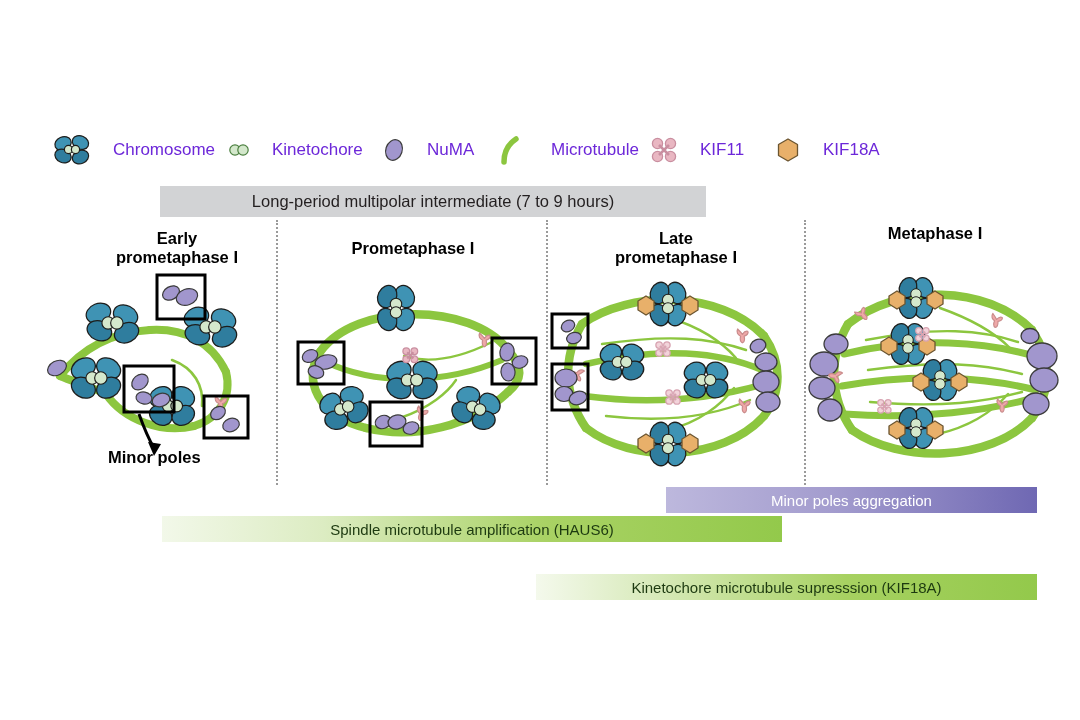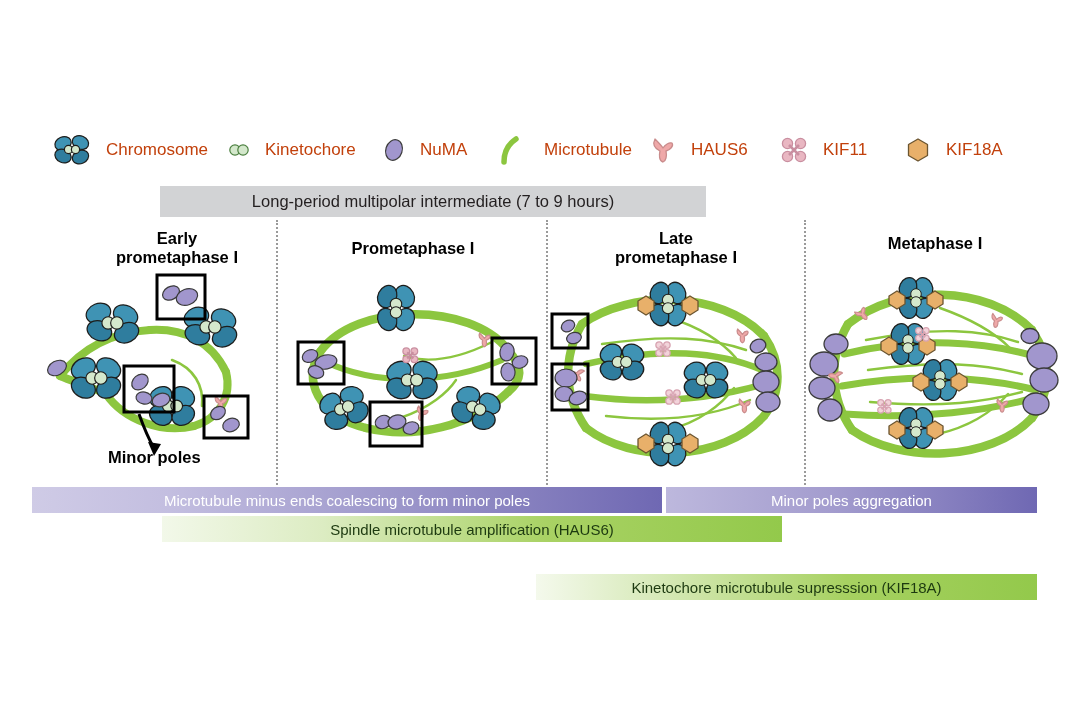--- a/index.html
+++ b/index.html
@@ -9,21 +9,21 @@
     font-family:"Liberation Sans", sans-serif;
     overflow:hidden;
     position:relative;
   }
   .stage{position:absolute;left:0;top:0;width:1080px;height:720px;}
 
   
   .legend{position:absolute;left:52px;top:128px;height:44px;display:flex;align-items:center;}
   .legend-item{display:flex;align-items:center;margin-right:0;}
   .legend-icon{display:flex;align-items:center;justify-content:center;flex:none;}
-  .legend-label{font-size:17px;color:#c2410c;margin-left:14px;white-space:nowrap;letter-spacing:0px;}
+  .legend-label{font-size:17px;color:#6d28d9;margin-left:21px;white-space:nowrap;letter-spacing:0px;}
 
   
   .grayband{
     position:absolute;left:160px;top:186px;width:546px;height:31px;
     background:#d2d3d5;display:flex;align-items:center;justify-content:center;
   }
   .grayband span{font-size:16.5px;color:#231f20;}
 
   
   .vdiv{position:absolute;top:220px;height:265px;width:0;border-left:2px dotted #9a9a9a;}
@@ -103,28 +103,20 @@
 
     <div class="legend-item" style="width:150px;gap:9px;">
       <span class="legend-icon">
         <svg width="22" height="30" viewBox="0 0 22 30">
           <path d="M17 4 C8 10, 5 18, 5 27" stroke="#8cc63f" stroke-width="5.5" fill="none" stroke-linecap="round"></path>
         </svg>
       </span>
       <span class="legend-label">Microtubule</span>
     </div>
 
-    <div class="legend-item" style="width:130px;">
-      <span class="legend-icon">
-        <svg width="28" height="32" viewBox="0 0 28 32">
-          <path d="M6 5 C10 9, 12 11, 14 14 C16 11, 20 8, 23 9 C25 12, 21 16, 17 17 C18 22, 17 27, 14 28 C10 27, 10 21, 11 17 C7 15, 3 11, 6 5 Z" fill="#efa8a8" stroke="#c98c8c" stroke-width="1.3" stroke-linejoin="round"></path>
-        </svg>
-      </span>
-      <span class="legend-label">HAUS6</span>
-    </div>
 
     <div class="legend-item" style="width:125px;">
       <span class="legend-icon">
         <svg width="30" height="30" viewBox="0 0 30 30">
           <g fill="#e9b7c2" stroke="#c98fa0" stroke-width="1.3">
             <circle cx="8.5" cy="8.5" r="5.1"></circle>
             <circle cx="21.5" cy="8.5" r="5.1"></circle>
             <circle cx="8.5" cy="21.5" r="5.1"></circle>
             <circle cx="21.5" cy="21.5" r="5.1"></circle>
             <path d="M10 10 L20 20 M20 10 L10 20" stroke="#c98fa0" stroke-width="2.6" fill="none"></path>
@@ -156,21 +148,21 @@
     <div>Early</div>
     <div>prometaphase I</div>
   </div>
   <div class="ptitle" style="left:291px;top:239px;width:244px;">
     <div>Prometaphase I</div>
   </div>
   <div class="ptitle" style="left:556px;top:229px;width:240px;">
     <div>Late</div>
     <div>prometaphase I</div>
   </div>
-  <div class="ptitle" style="left:815px;top:234px;width:240px;">
+  <div class="ptitle" style="left:815px;top:224px;width:240px;">
     <div>Metaphase I</div>
   </div>
 
   <svg style="position:absolute;left:44px;top:268px;" width="240" height="210" viewBox="0 0 240 210">
     <g>
       <path d="M16 108 C40 78, 70 64, 106 62" stroke="#8cc63f" stroke-width="8" fill="none" stroke-linecap="round"></path>
       <path d="M106 62 C140 60, 168 74, 182 104" stroke="#8cc63f" stroke-width="8" fill="none" stroke-linecap="round"></path>
       <path d="M182 104 C188 128, 176 150, 150 158" stroke="#8cc63f" stroke-width="8" fill="none" stroke-linecap="round"></path>
       <path d="M150 158 C118 166, 80 152, 62 126" stroke="#8cc63f" stroke-width="8" fill="none" stroke-linecap="round"></path>
       <path d="M62 126 C46 118, 30 114, 16 108" stroke="#8cc63f" stroke-width="8" fill="none" stroke-linecap="round"></path>
@@ -539,23 +531,20 @@
       <g fill="#f2d3da" stroke="#d8a4b2" stroke-width="2.2">
         <circle cx="8.5" cy="8.5" r="5.4"></circle>
           <circle cx="21.5" cy="8.5" r="5.4"></circle>
         <circle cx="8.5" cy="21.5" r="5.4"></circle>
           <circle cx="21.5" cy="21.5" r="5.4"></circle>
         <path d="M10 10 L20 20 M20 10 L10 20" stroke="#d8a4b2" stroke-width="3.6" fill="none"></path>
       </g>
     </g>
   </svg>
 
-  <div class="bar b-purple-grad pad-c" style="left:32px;top:487px;width:630px;">
-    <span class="txt-white">Microtubule minus ends coalescing to form minor poles</span>
-  </div>
   <div class="bar b-purple-grad2 pad-c" style="left:666px;top:487px;width:371px;">
     <span class="txt-white">Minor poles aggregation</span>
   </div>
 
   <div class="bar b-green-grad pad-c" style="left:162px;top:516px;width:620px;">
     <span class="txt-dark">Spindle microtubule amplification  (HAUS6)</span>
   </div>
 
 
   <div class="bar b-green-grad3 pad-c" style="left:536px;top:574px;width:501px;">

